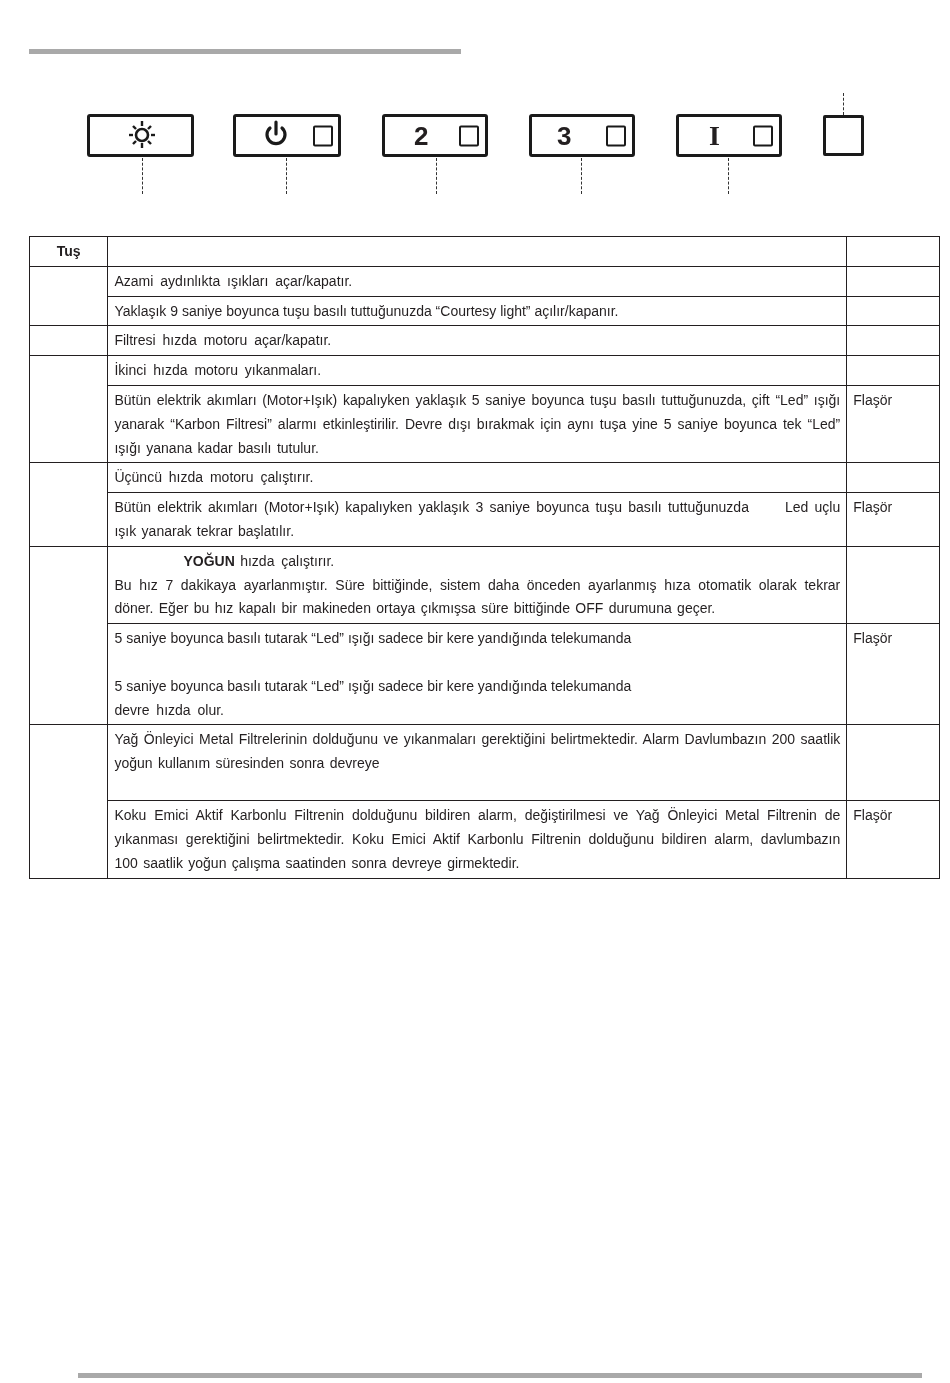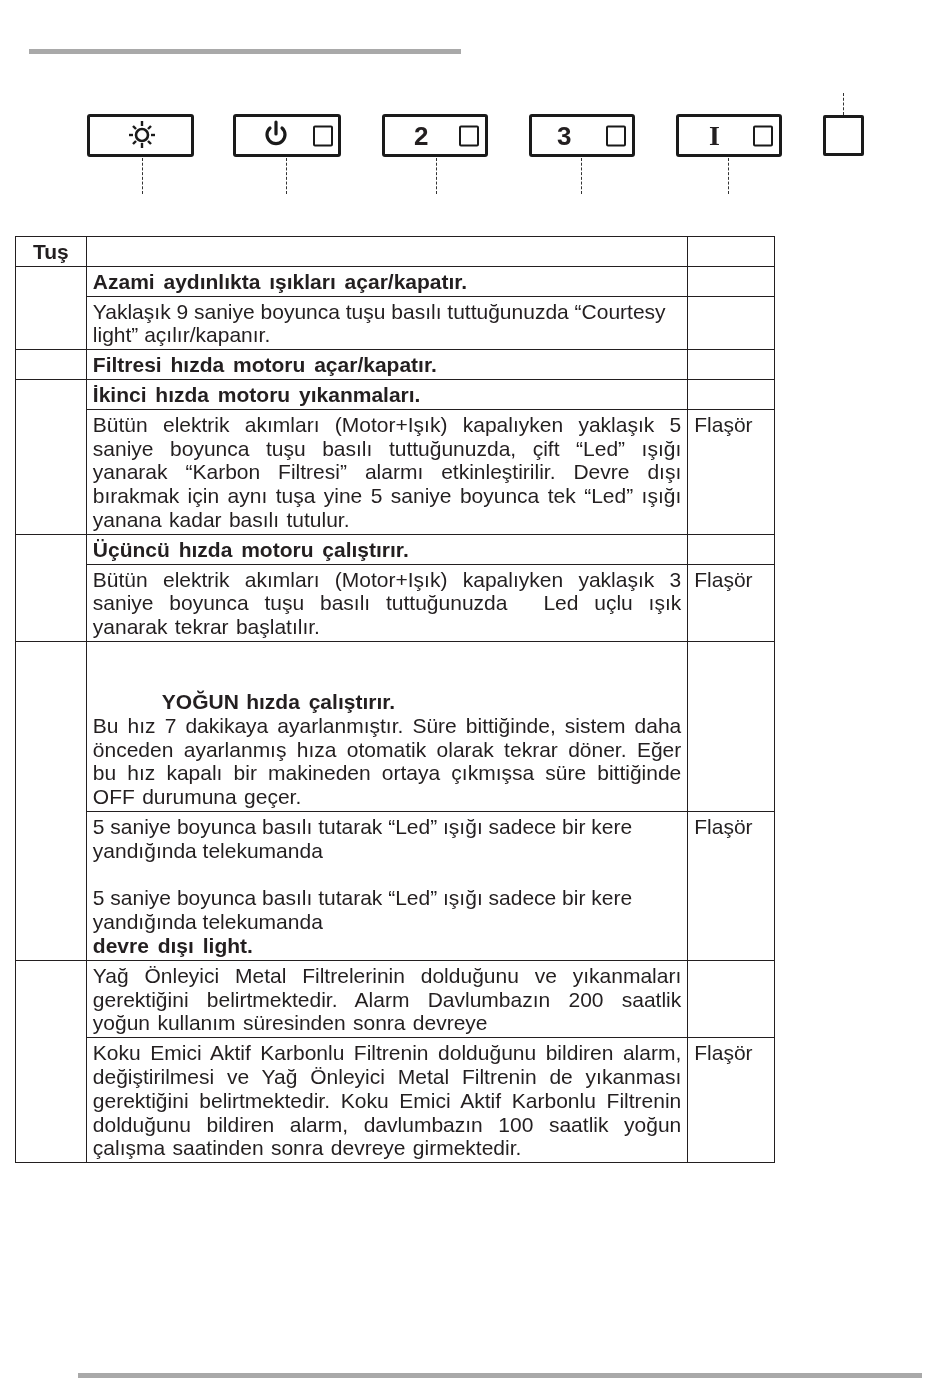--- a/index.html
+++ b/index.html
@@ -12,29 +12,29 @@
   
   .panel { position: absolute; left: 0; top: 0; width: 950px; height: 200px; }
   .key { position: absolute; top: 114px; height: 43px; border: 3px solid #1a1a1a; border-radius: 3px; background: #fff; }
   .key .glyph { position: absolute; top: 50%; transform: translateY(-50%); font-weight: bold; font-size: 26px; line-height: 1; color: #231f20; }
   .key .led { position: absolute; top: 50%; transform: translateY(-50%); width: 20px; height: 21px; border: 2.5px solid #1a1a1a; border-radius: 2px; }
   .key .glyph.serif { font-family: "Liberation Serif", serif; font-size: 28px; }
   .dash { position: absolute; width: 0; border-left: 1px dashed #333; }
   .solo-led { position: absolute; left: 823px; top: 115px; width: 41px; height: 41px; border: 3px solid #1a1a1a; border-radius: 2px; }
 
   
-  table.func { position: absolute; left: 15px; top: 236px; width: 760px; border-collapse: collapse; font-size: 21px; line-height: 23.8px; }
+  table.func { position: absolute; left: 29px; top: 236px; width: 911px; border-collapse: collapse; font-size: 14px; line-height: 23.8px; }
   table.func td { border: 1px solid #231f20; vertical-align: top; padding: 3px 6px 2px 6px; }
   table.func col.c1 { width: 77px; }
   table.func col.c2 { width: 725px; }
   table.func col.c3 { width: 91px; }
   .hdr { font-weight: bold; text-align: center; height: 29px; }
   .just { text-align: justify; text-align-last: left; word-spacing: 1.5px; }
-  .ws { word-spacing: 3px; font-weight: bold; }
-  .bold { font-weight: bold; margin-top: 45px; }
+  .ws { word-spacing: 3px; }
+  .bold { font-weight: bold; }
   .indent-bold { padding-left: 69px; display: inline-block; }
   .gap { display: inline-block; width: 36px; }
   .blank-line { height: 23.8px; }
 </style>
 </head>
 <body>
 
 <div class="rule-top"></div>
 
 <div class="panel">
@@ -144,21 +144,21 @@
       <div><span class="bold indent-bold">YOĞUN</span> <span class="ws">hızda çalıştırır.</span></div>
       <div>Bu hız 7 dakikaya ayarlanmıştır. Süre bittiğinde, sistem daha önceden ayarlanmış hıza otomatik olarak tekrar döner. Eğer bu hız kapalı bir makineden ortaya çıkmışsa süre bittiğinde OFF durumuna geçer.</div>
     </td>
     <td></td>
   </tr>
   <tr>
     <td>
       <div>5 saniye boyunca basılı tutarak “Led” ışığı sadece bir kere yandığında telekumanda</div>
       <div class="blank-line"></div>
       <div>5 saniye boyunca basılı tutarak “Led” ışığı sadece bir kere yandığında telekumanda</div>
-      <div class="ws">devre dışı light.</div>
+      <div class="ws">devre hızda olur.</div>
     </td>
     <td>Flaşör</td>
   </tr>
 
   <tr>
     <td rowspan="2"></td>
     <td class="just" style="height:76px;">Yağ Önleyici Metal Filtrelerinin dolduğunu ve yıkanmaları gerektiğini belirtmektedir. Alarm Davlumbazın 200 saatlik yoğun kullanım süresinden sonra devreye</td>
     <td></td>
   </tr>
   <tr>

